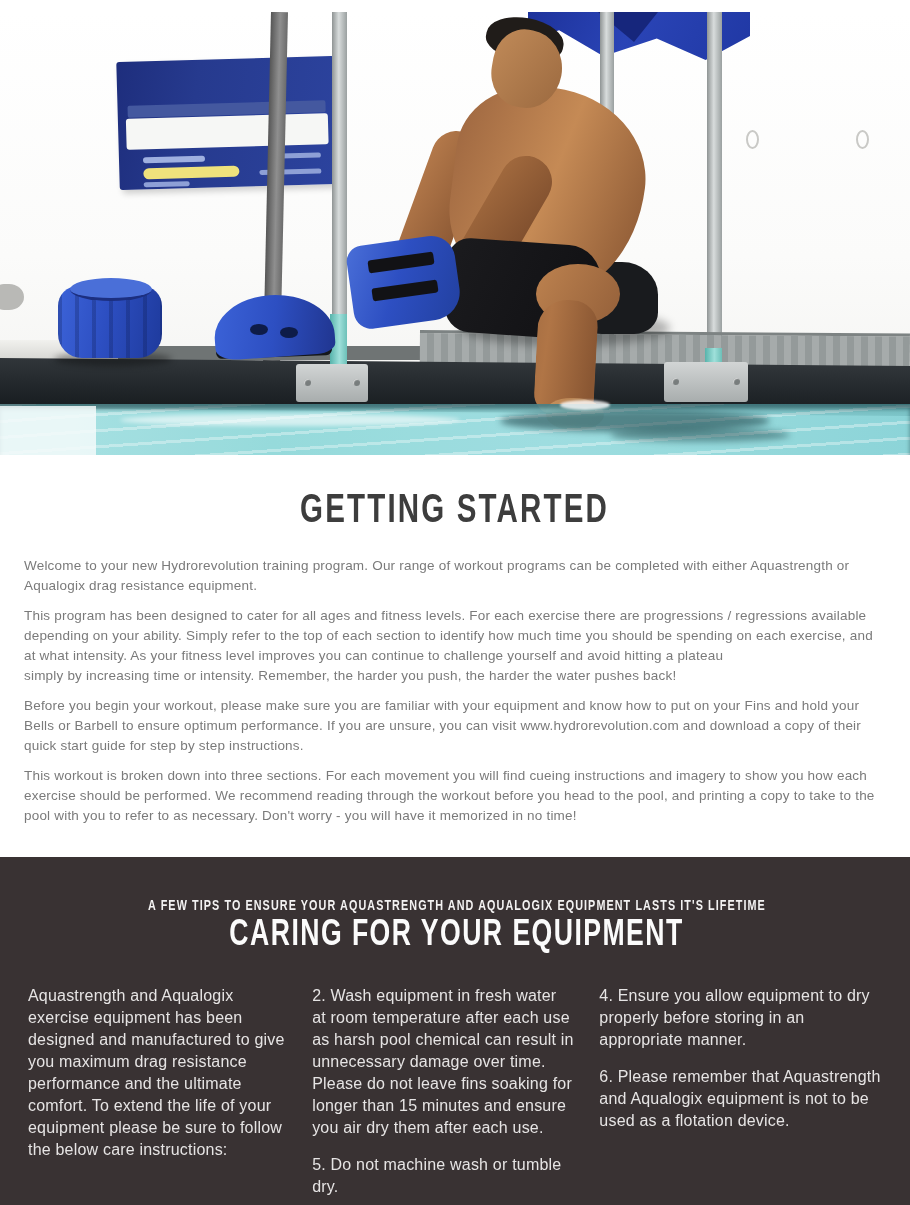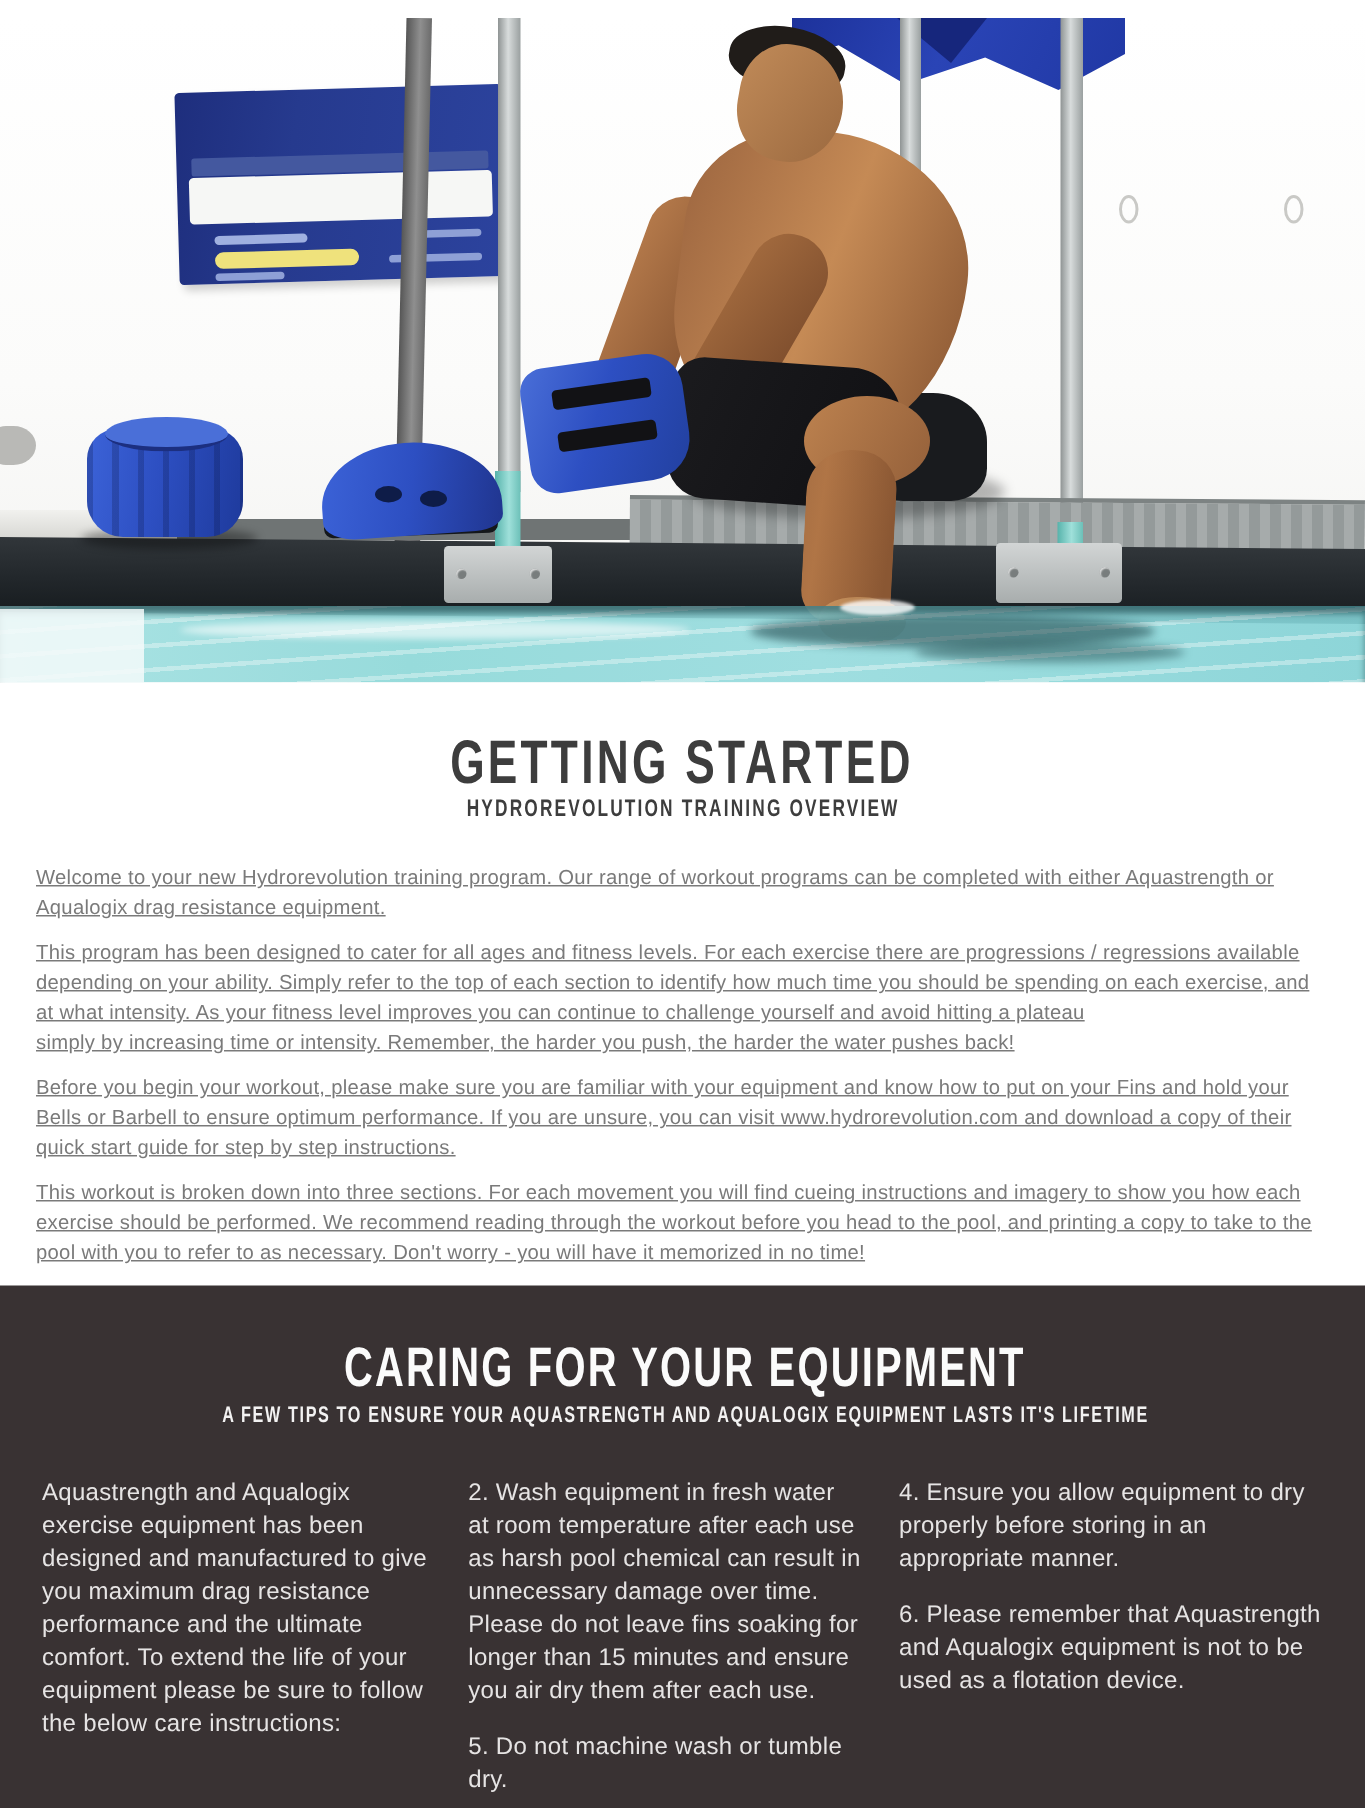--- a/index.html
+++ b/index.html
@@ -102,21 +102,21 @@
 
   
   .intro { position:absolute; left:0; top:443px; width:910px; height:402px; box-sizing:border-box;
            padding:32px 24px 0 24px; background:#ffffff; }
   .title-wrap { text-align:center; }
   .condensed { display:inline-block; transform:scaleX(.72); transform-origin:center; white-space:nowrap; }
   .main-title { font-size:41px; font-weight:700; color:var(--heading-text); letter-spacing:3px; line-height:1.05; }
   .sub-title  { font-size:16px; font-weight:700; color:var(--heading-text); letter-spacing:2px; margin-top:1px; }
   .intro-paras { margin-top:26px; }
   .intro-paras p { margin:0 0 10px 0; font-size:13.5px; line-height:20px; color:var(--body-text);
-                   white-space:pre-line; letter-spacing:.2px;text-decoration:underline; }
+                   white-space:pre-line; letter-spacing:.2px; }
 
   .care { position:absolute; left:0; top:845px; width:910px; height:360px; box-sizing:border-box;
           background:var(--dark-section-bg); padding:36px 25px 0 28px; color:var(--light-text); }
   .care-title { font-size:37px; font-weight:700; color:#fbfbfb; letter-spacing:2px; line-height:1.05; }
   .care-sub   { font-size:15px; font-weight:700; color:#f3f2f2; letter-spacing:1.5px; margin-top:3px; }
   .care-cols { display:flex; margin-top:32px; }
   .care-col p { margin:0 0 15px 0; font-size:16px; line-height:22px; color:var(--light-text); letter-spacing:.2px; }
   .col-1 { width:268px; margin-right:22px; }
   .col-2 { width:268px; margin-right:25px; }
   .col-3 { width:292px; }
@@ -196,38 +196,35 @@
     <div class="water-hl"></div>
     <div class="ripple1"></div>
     <div class="ripple2"></div>
     <div class="splash"></div>
   </div>
 
   <div class="intro">
     <div class="title-wrap">
       <div class="main-title condensed">GETTING STARTED</div>
     </div>
-    <div class="title-wrap">
-      <div class="sub-title condensed">HYDROREVOLUTION TRAINING OVERVIEW</div>
-    </div>
     <div class="intro-paras">
       <p>Welcome to your new Hydrorevolution training program. Our range of workout programs can be completed with either Aquastrength or Aqualogix drag resistance equipment.</p>
       <p>This program has been designed to cater for all ages and fitness levels. For each exercise there are progressions / regressions available depending on your ability. Simply refer to the top of each section to identify how much time you should be spending on each exercise, and at what intensity. As your fitness level improves you can continue to challenge yourself and avoid hitting a plateau
 simply by increasing time or intensity. Remember, the harder you push, the harder the water pushes back!</p>
       <p>Before you begin your workout, please make sure you are familiar with your equipment and know how to put on your Fins and hold your Bells or Barbell to ensure optimum performance. If you are unsure, you can visit www.hydrorevolution.com and download a copy of their quick start guide for step by step instructions.</p>
       <p>This workout is broken down into three sections. For each movement you will find cueing instructions and imagery to show you how each exercise should be performed. We recommend reading through the workout before you head to the pool, and printing a copy to take to the pool with you to refer to as necessary. Don't worry - you will have it memorized in no time!</p>
     </div>
   </div>
 
   <div class="care">
     <div class="title-wrap">
+      <div class="care-sub condensed">A FEW TIPS TO ENSURE YOUR AQUASTRENGTH AND AQUALOGIX EQUIPMENT LASTS IT'S LIFETIME</div>
+    </div>
+    <div class="title-wrap">
       <div class="care-title condensed">CARING FOR YOUR EQUIPMENT</div>
-    </div>
-    <div class="title-wrap">
-      <div class="care-sub condensed">A FEW TIPS TO ENSURE YOUR AQUASTRENGTH AND AQUALOGIX EQUIPMENT LASTS IT'S LIFETIME</div>
     </div>
     <div class="care-cols">
       <div class="care-col col-1">
         <p>Aquastrength and Aqualogix exercise equipment has been designed and manufactured to give you maximum drag resistance performance and the ultimate comfort. To extend the life of your equipment please be sure to follow the below care instructions:</p>
       </div>
       <div class="care-col col-2">
         <p>2. Wash equipment in fresh water at room temperature after each use as harsh pool chemical can result in unnecessary damage over time. Please do not leave fins soaking for longer than 15 minutes and ensure you air dry them after each use.</p>
         <p>5. Do not machine wash or tumble dry.</p>
         <p>4. Do not store in direct sunlight as UV rays can deteriorate the equipment over time.</p>
       </div>

